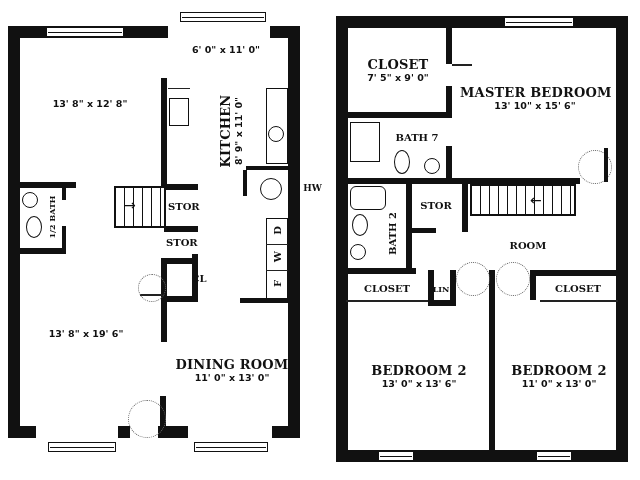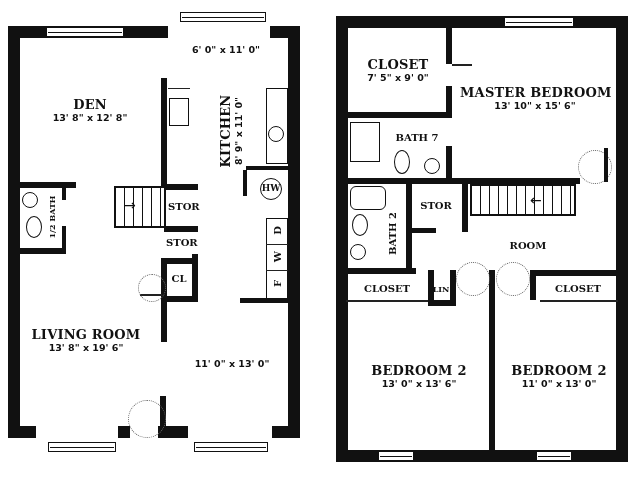--- a/index.html
+++ b/index.html
@@ -66,51 +66,50 @@
   <div class="wall" style="left:62px;top:188px;width:4px;height:12px;"></div>
   <div class="wall" style="left:62px;top:226px;width:4px;height:26px;"></div>
   <div class="fixture round" style="left:22px;top:192px;width:16px;height:16px;"></div>
   <div class="fixture round" style="left:26px;top:216px;width:16px;height:22px;"></div>
 
   <div class="fixture" style="left:266px;top:218px;width:22px;height:82px;"></div>
   <div class="thin" style="left:266px;top:244px;width:22px;height:1px;"></div>
   <div class="thin" style="left:266px;top:270px;width:22px;height:1px;"></div>
   <div class="wall" style="left:240px;top:298px;width:48px;height:5px;"></div>
   <div class="fixture round" style="left:260px;top:178px;width:22px;height:22px;"></div>
-  <div class="lbl small" style="left:260px;top:183px;width:22px;font-size:9px;">HW</div>
+  <div class="lbl small" style="left:260px;top:183px;width:39px;font-size:9px;padding-left:33px;">HW</div>
   <div class="lbl small vert" style="left:270px;top:225px;width:14px;">D</div>
   <div class="lbl small vert" style="left:270px;top:251px;width:14px;">W</div>
   <div class="lbl small vert" style="left:270px;top:278px;width:14px;">F</div>
 
   <div class="wall" style="left:160px;top:396px;width:6px;height:42px;"></div>
   <div class="dash" style="left:128px;top:400px;width:38px;height:38px;"></div>
 
   <div class="lbl" style="left:178px;top:44px;width:96px;">
     <div class="dim">6' 0" x 11' 0"</div>
   </div>
   <div class="lbl" style="left:30px;top:98px;width:120px;">
-    <div class="name">DEN</div>
     <div class="dim">13' 8" x 12' 8"</div>
   </div>
   <div class="lbl vert" style="left:182px;top:118px;width:100px;">
     <div class="name">KITCHEN</div>
     <div class="dim">8' 9" x 11' 0"</div>
   </div>
   <div class="lbl" style="left:24px;top:328px;width:124px;">
-    <div class="name">LIVING ROOM</div>
     <div class="dim">13' 8" x 19' 6"</div>
   </div>
   <div class="lbl" style="left:174px;top:358px;width:116px;">
+    <div class="name">DINING ROOM</div>
     <div class="dim">11' 0" x 13' 0"</div>
   </div>
 
   <div class="lbl small vert" style="left:28px;top:212px;width:48px;font-size:8px;">1/2 BATH</div>
   <div class="lbl small" style="left:168px;top:201px;width:30px;">STOR</div>
   <div class="lbl small" style="left:166px;top:237px;width:30px;">STOR</div>
-  <div class="lbl small" style="left:168px;top:273px;width:22px;">CL</div>
+  <div class="lbl small" style="left:168px;top:273px;width:22px;padding-left:20px;">CL</div>
 </div>
 
 <div>
 
   <div class="wall" style="left:336px;top:16px;width:12px;height:446px;"></div>
   <div class="wall" style="left:616px;top:16px;width:12px;height:446px;"></div>
   <div class="wall" style="left:336px;top:16px;width:292px;height:12px;"></div>
   <div class="wall" style="left:336px;top:450px;width:292px;height:12px;"></div>
 
   <div class="win" style="left:504px;top:17px;width:70px;height:10px;"></div>

